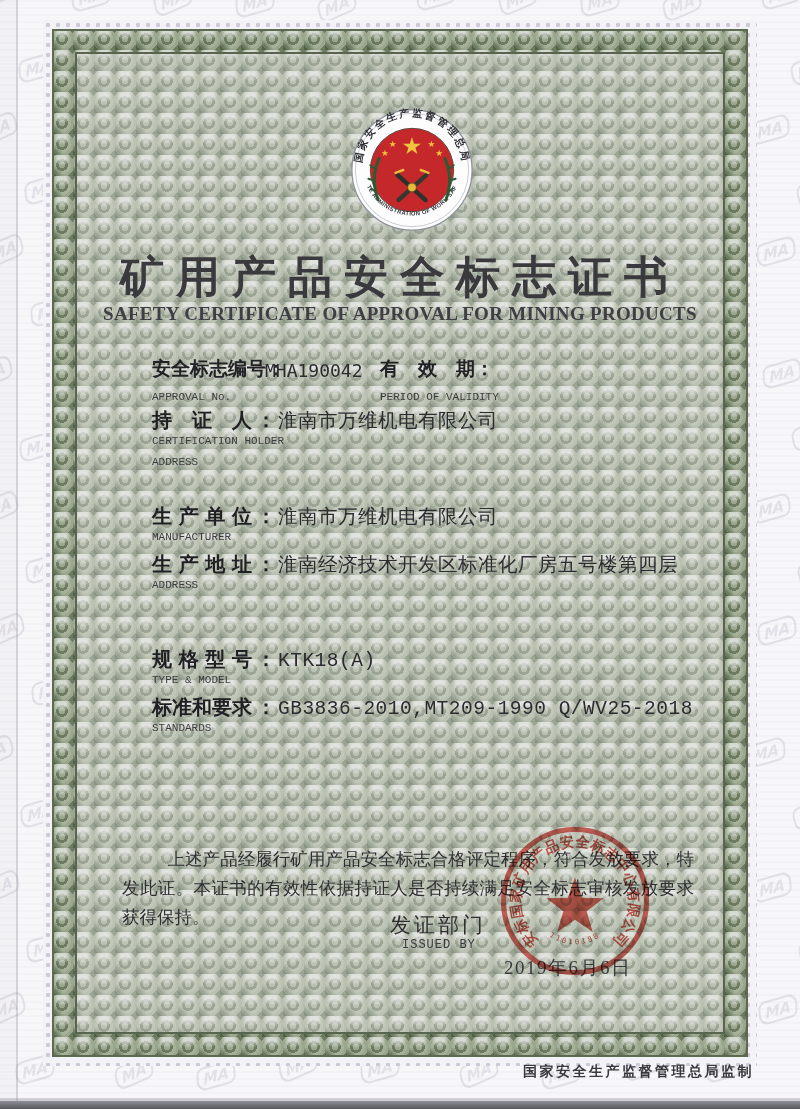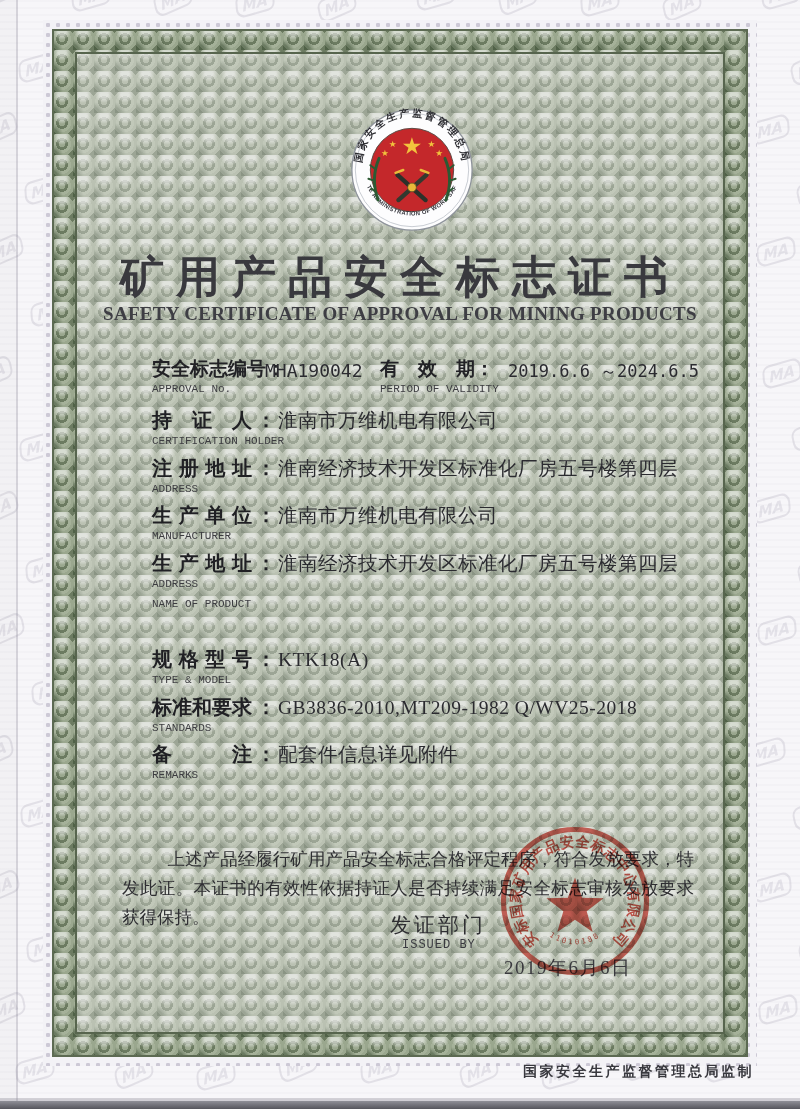--- a/index.html
+++ b/index.html
@@ -47,34 +47,34 @@
   .edge-bottom{position:absolute;left:0;bottom:0;width:100%;height:8px;background:linear-gradient(180deg,#8f8f97,#55555c);z-index:6;}
   .edge-bottom2{position:absolute;left:0;bottom:8px;width:100%;height:3px;background:rgba(140,138,150,0.35);z-index:6;}
   
   .content{position:absolute;inset:0;z-index:3;}
   .emblem{position:absolute;left:349px;top:107px;}
   .title{position:absolute;left:0;top:248px;width:100%;text-align:center;
     font-size:44px;font-weight:bold;letter-spacing:12px;color:#39393e;}
   .subtitle{position:absolute;left:0;top:303px;width:100%;text-align:center;
     font-size:19px;font-weight:bold;letter-spacing:0.3px;color:#3e3e44;}
   .lbl{font-weight:bold;font-size:19px;color:#222226;}
-  .sub-en{font-family:"Liberation Mono", monospace;font-size:11px;color:#3c3c40;letter-spacing:0px;}
+  .sub-en{font-family:"Liberation Mono", monospace;font-size:11px;color:#3c3c40;letter-spacing:0px;margin-top:8px;}
   .mono-val{font-family:"DejaVu Sans Mono", monospace;font-size:18px;color:#2b2b30;}
   .ap-lbl1{position:absolute;left:152px;top:356px;}
   .ap-en1{position:absolute;left:152px;top:383px;}
   .ap-val1{position:absolute;left:265px;top:360px;}
   .ap-lbl2{position:absolute;left:380px;top:356px;}
   .ap-en2{position:absolute;left:380px;top:383px;}
   .ap-val2{position:absolute;left:508px;top:360px;font-size:17px;}
   .fields{position:absolute;left:152px;top:407px;width:560px;}
   .frow{height:47.6px;}
   .flabel{display:inline-block;width:100px;text-align:justify;text-align-last:justify;
     font-weight:bold;font-size:20px;color:#202024;vertical-align:bottom;}
   .fcolon{font-weight:bold;font-size:20px;color:#202024;padding:0 2px 0 4px;}
-  .fvalue{font-family:Liberation Serif, serif;font-size:19.5px;color:#2b2b30;letter-spacing:0.5px;text-align:right;}
+  .fvalue{font-family:Liberation Mono, monospace;font-size:19.5px;color:#2b2b30;letter-spacing:0.5px;text-align:right;}
   .fen{font-family:"Liberation Mono", monospace;font-size:11px;color:#3c3c40;margin-top:1px;}
   .statement{position:absolute;left:122px;top:845px;width:572px;
     font-size:17.5px;line-height:29px;text-indent:2.6em;text-align:justify;color:#2e2e32;}
   .issued-cn{position:absolute;left:390px;top:911px;font-size:21px;letter-spacing:3px;color:#2e2e32;}
   .issued-en{position:absolute;left:402px;top:938px;font-family:"Liberation Mono", monospace;font-size:12px;letter-spacing:1px;color:#3a3a40;}
   .issue-date{position:absolute;left:504px;top:955px;font-size:19px;letter-spacing:1.5px;color:#3a3a3f;z-index:3;}
   .stamp{position:absolute;left:495px;top:821px;z-index:4;mix-blend-mode:multiply;opacity:0.88;}
   .footer{position:absolute;left:0;top:1063px;width:100%;box-sizing:border-box;padding-right:46px;
     text-align:right;font-size:14px;font-weight:bold;letter-spacing:2.5px;color:#38383e;}
 </style>
@@ -311,53 +311,46 @@
     </svg>
 
     <div class="title">矿用产品安全标志证书</div>
     <div class="subtitle">SAFETY CERTIFICATE OF APPROVAL FOR MINING PRODUCTS</div>
 
     <div class="ap-lbl1 lbl">安全标志编号：</div>
     <div class="ap-en1 sub-en">APPROVAL No.</div>
     <div class="ap-val1 mono-val">MHA190042</div>
     <div class="ap-lbl2 lbl">有　效　期：</div>
     <div class="ap-en2 sub-en">PERIOD OF VALIDITY</div>
-    <div class="ap-val2 mono-val">2019.6.6 ～2024.6.5</div>
 
     <div class="fields">
       <div class="frow">
         <div><span class="flabel">持证人</span><span class="fcolon">：</span><span class="fvalue">淮南市万维机电有限公司</span></div>
         <div class="fen">CERTIFICATION HOLDER</div>
       </div>
       <div class="frow">
-        <div><span class="flabel">注册地址</span><span class="fcolon">：</span><span class="fvalue">淮南经济技术开发区标准化厂房五号楼第四层</span></div>
         <div class="fen">ADDRESS</div>
       </div>
       <div class="frow">
         <div><span class="flabel">生产单位</span><span class="fcolon">：</span><span class="fvalue">淮南市万维机电有限公司</span></div>
         <div class="fen">MANUFACTURER</div>
       </div>
       <div class="frow">
         <div><span class="flabel">生产地址</span><span class="fcolon">：</span><span class="fvalue">淮南经济技术开发区标准化厂房五号楼第四层</span></div>
         <div class="fen">ADDRESS</div>
       </div>
       <div class="frow">
-        <div class="fen">NAME OF PRODUCT</div>
       </div>
       <div class="frow">
         <div><span class="flabel">规格型号</span><span class="fcolon">：</span><span class="fvalue">KTK18(A)</span></div>
         <div class="fen">TYPE &amp; MODEL</div>
       </div>
       <div class="frow">
-        <div><span class="flabel">标准和要求</span><span class="fcolon">：</span><span class="fvalue">GB3836-2010,MT209-1982 Q/WV25-2018</span></div>
+        <div><span class="flabel">标准和要求</span><span class="fcolon">：</span><span class="fvalue">GB3836-2010,MT209-1990 Q/WV25-2018</span></div>
         <div class="fen">STANDARDS</div>
-      </div>
-      <div class="frow">
-        <div><span class="flabel">备注</span><span class="fcolon">：</span><span class="fvalue">配套件信息详见附件</span></div>
-        <div class="fen">REMARKS</div>
       </div>
     </div>
 
     <div class="statement">上述产品经履行矿用产品安全标志合格评定程序，符合发放要求，特发此证。本证书的有效性依据持证人是否持续满足安全标志审核发放要求获得保持。</div>
 
     <div class="issued-cn">发证部门</div>
     <div class="issued-en">ISSUED BY</div>
     <div class="issue-date">2019年6月6日</div>
 
     <div class="footer">国家安全生产监督管理总局监制</div>

